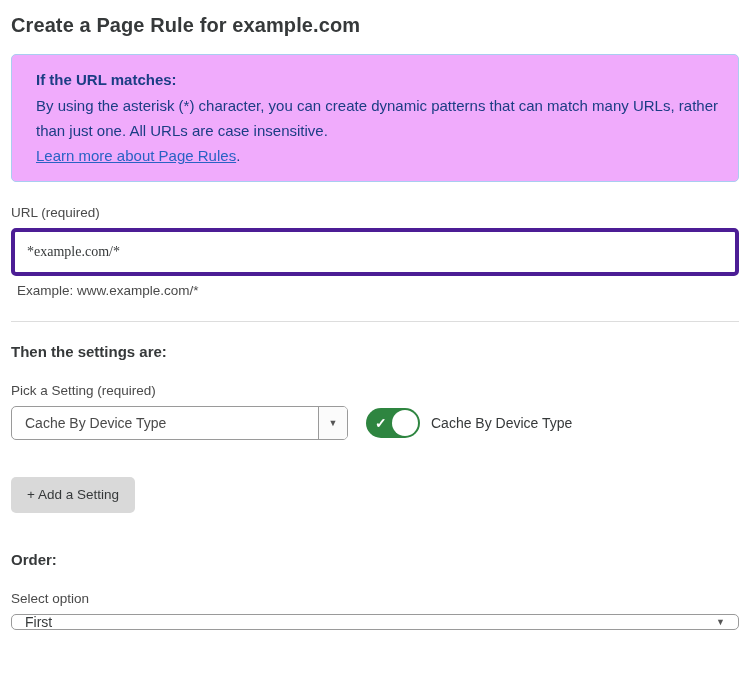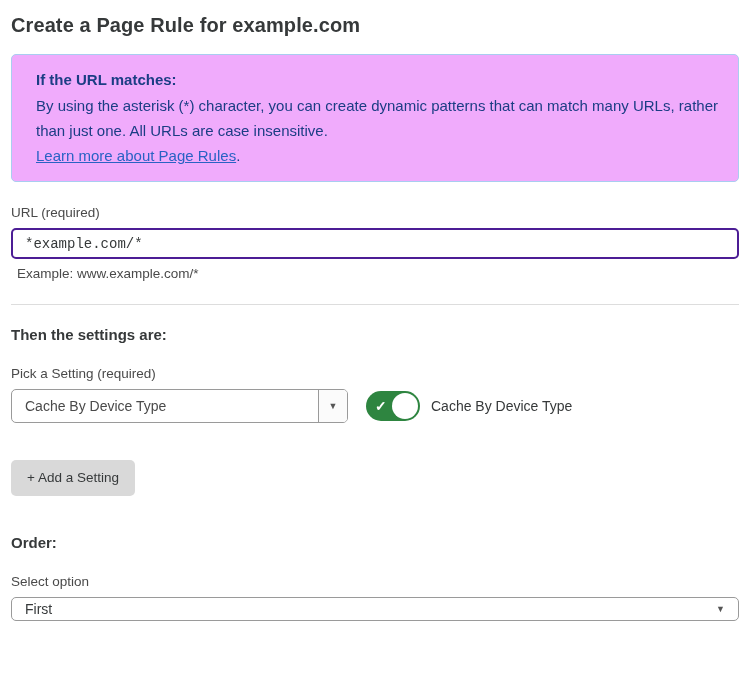--- a/index.html
+++ b/index.html
@@ -39,27 +39,27 @@
   .info-link-suffix { color: #1b3d84; }
 
   .field-label {
     font-size: 13.5px;
     color: #4a4a4a;
     margin-top: 23px;
     margin-bottom: 8px;
   }
   .text-input {
     width: 100%;
-    height: 31px;
-    border: 2px solid #4c1d95;
+    height: 48px;
+    border: 4px solid #4c1d95;
     border-radius: 5px;
     padding: 0 12px;
     font-size: 14px;
     color: #36393a;
-    font-family: Liberation Mono, monospace;
+    font-family: Liberation Serif, serif;
     background: #fff;
     outline: none;
   }
   .helper-text {
     font-size: 13.5px;
     color: #4a4a4a;
     margin-top: 7px;
     margin-left: 6px;
   }
 
@@ -157,21 +157,21 @@
     height: 36px;
     line-height: 30px;
     cursor: pointer;
   }
   .btn-add { margin-top: 37px; }
 
   .order-heading { margin-top: 38px; }
 
   .full-select {
     width: 100%;
-    height: 24px;
+    height: 16px;
     border: 1px solid #9a9a9a;
     border-radius: 5px;
     background: #fff;
     display: flex;
     align-items: center;
     cursor: pointer;
     margin-top: 0;
   }
   .full-select .select-value { padding-left: 13px; color: #36393a; }
   .full-select .caret { margin-right: 13px; }

